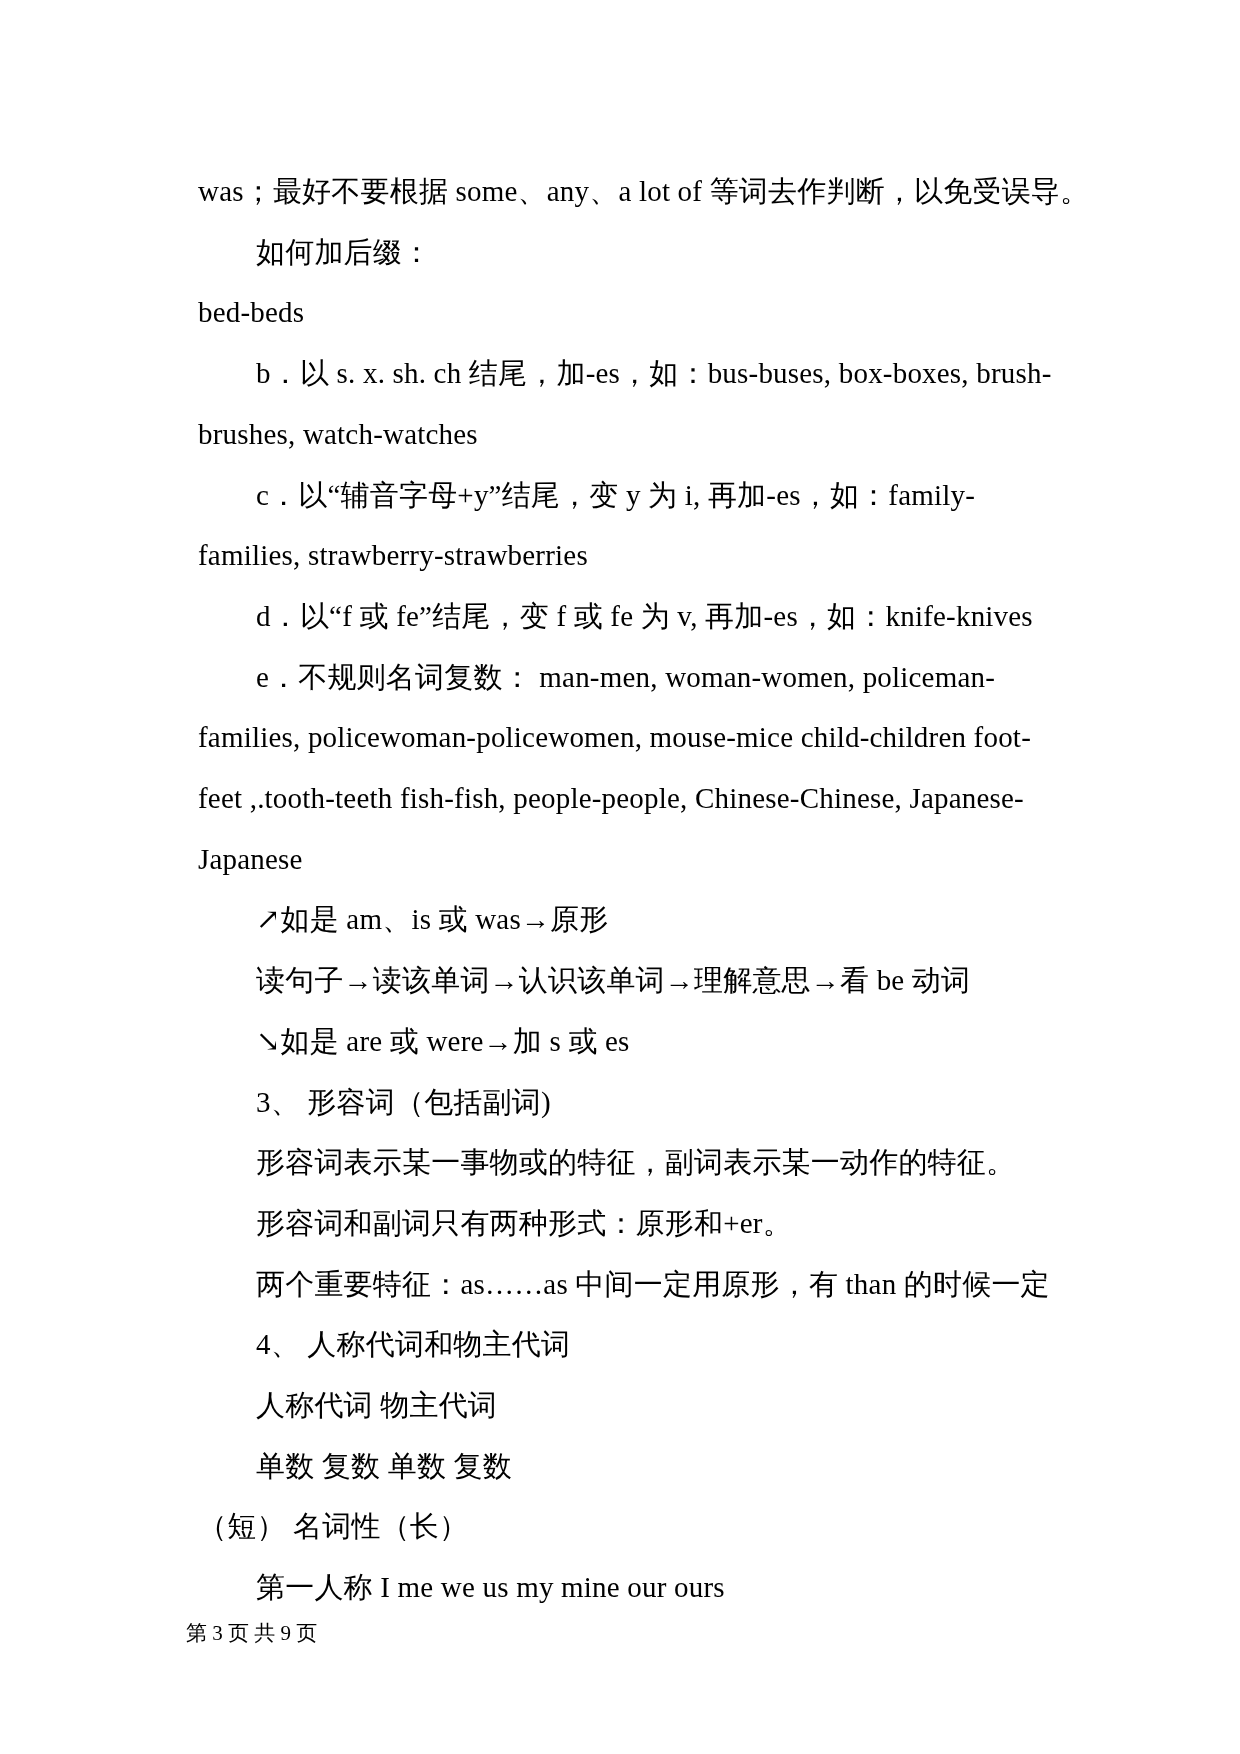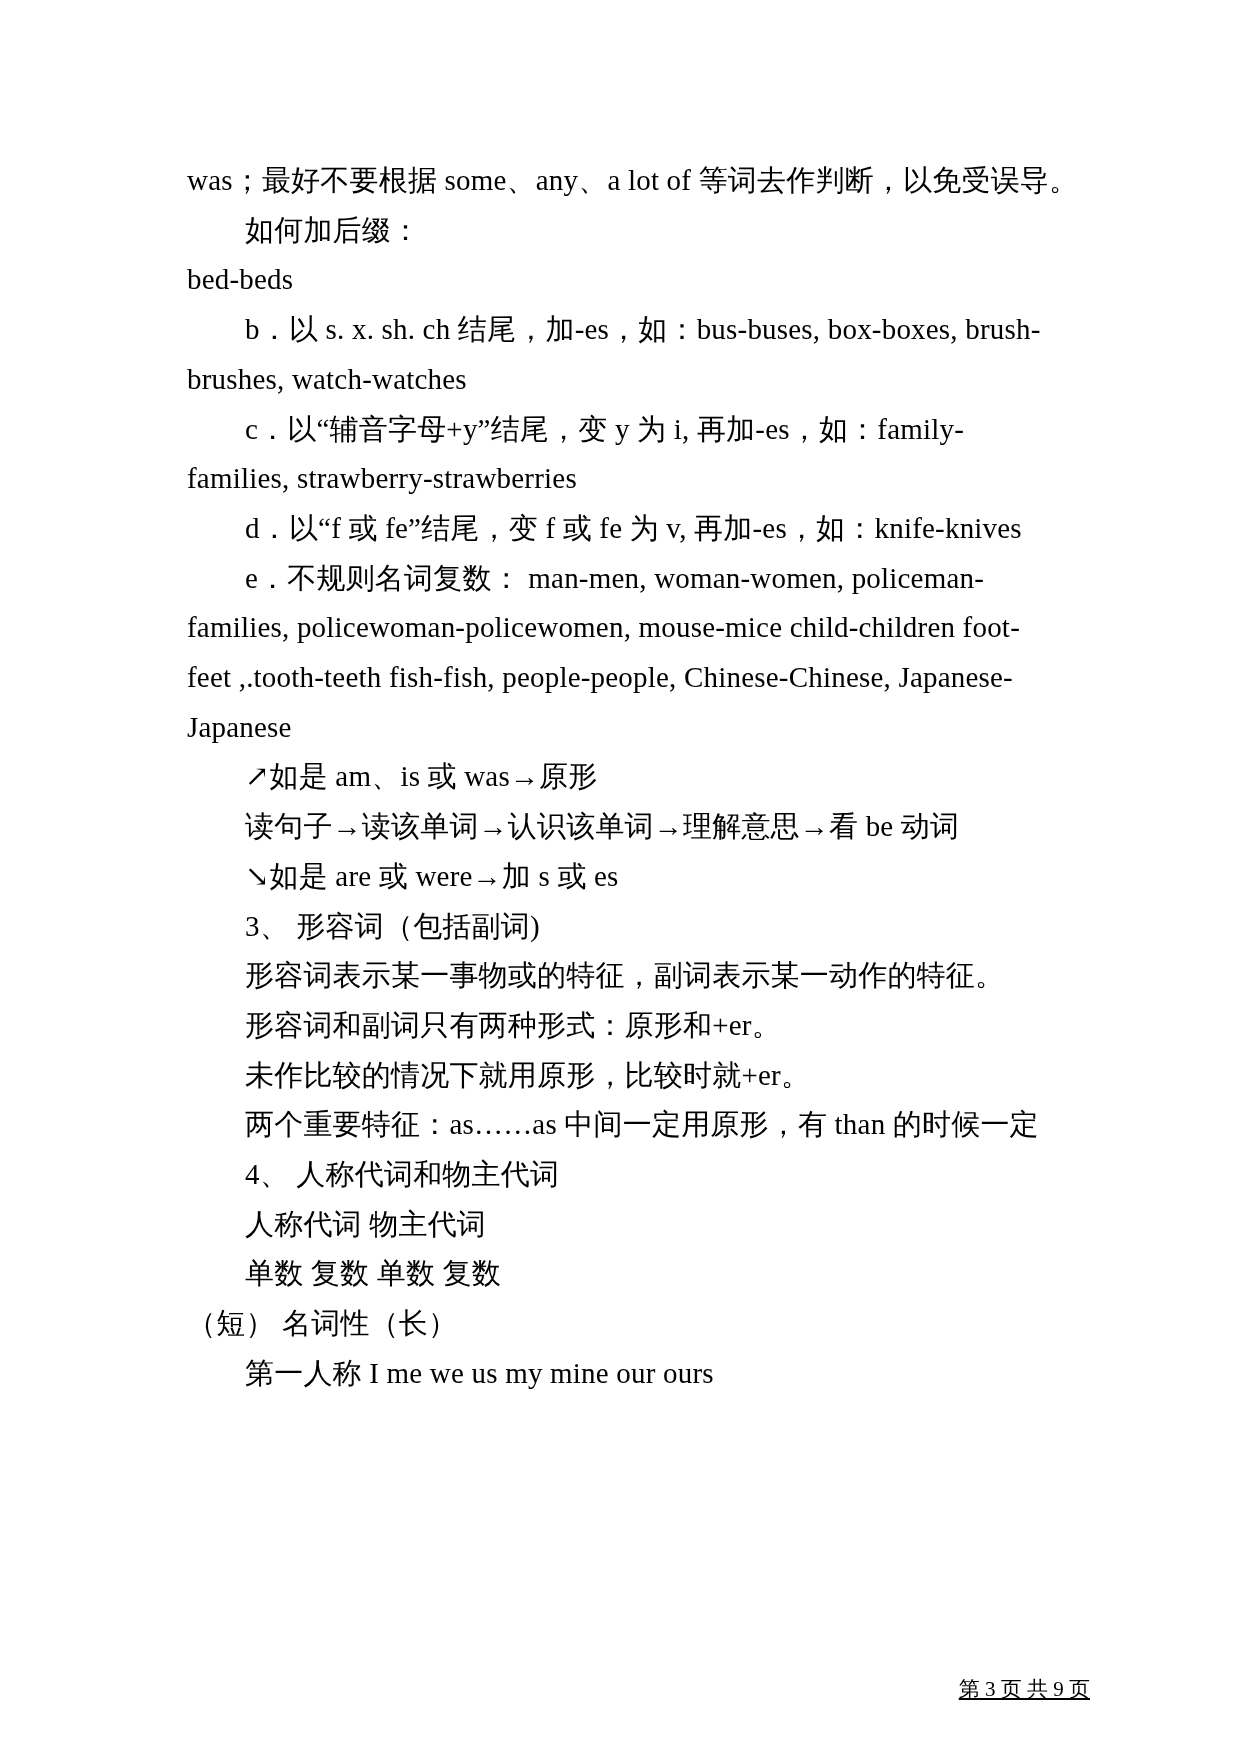--- a/index.html
+++ b/index.html
@@ -16,38 +16,37 @@
     font-family: "Liberation Serif", "DejaVu Serif", serif;
     overflow: hidden;
   }
   .content {
     position: absolute;
     left: 186px;
     top: 155px;
     width: 910px;
   }
   .line {
-    margin: 1px;
+    margin: 12px;
     font-size: 29px;
     line-height: 48.7px;
     white-space: pre;
     letter-spacing: 0.2px;
   }
   .line.indent {
     text-indent: 58px;
   }
   .footer {
     position: absolute;
-    top: 1676px;
+    top: 1620px;
     left: 186px;
     width: 904px;
-    text-align: right;
+    text-align: left;
     font-size: 21px;
     line-height: 26px;
-    text-decoration: underline;
   }
 </style>
 </head>
 <body>
 
 <div class="page">
   <div class="content">
       <p class="line">was；最好不要根据 some、any、a lot of 等词去作判断，以免受误导。</p>
       <p class="line indent">如何加后缀：</p>
       <p class="line">bed-beds</p>
@@ -59,21 +58,20 @@
       <p class="line indent">e．不规则名词复数： man-men, woman-women, policeman-</p>
       <p class="line">families, policewoman-policewomen, mouse-mice child-children foot-</p>
       <p class="line">feet ,.tooth-teeth fish-fish, people-people, Chinese-Chinese, Japanese-</p>
       <p class="line">Japanese</p>
       <p class="line indent">↗如是 am、is 或 was→原形</p>
       <p class="line indent">读句子→读该单词→认识该单词→理解意思→看 be 动词</p>
       <p class="line indent">↘如是 are 或 were→加 s 或 es</p>
       <p class="line indent">3、 形容词（包括副词)</p>
       <p class="line indent">形容词表示某一事物或的特征，副词表示某一动作的特征。</p>
       <p class="line indent">形容词和副词只有两种形式：原形和+er。</p>
-      <p class="line indent">未作比较的情况下就用原形，比较时就+er。</p>
       <p class="line indent">两个重要特征：as……as 中间一定用原形，有 than 的时候一定</p>
       <p class="line indent">4、 人称代词和物主代词</p>
       <p class="line indent">人称代词 物主代词</p>
       <p class="line indent">单数 复数 单数 复数</p>
       <p class="line">（短） 名词性（长）</p>
       <p class="line indent">第一人称 I me we us my mine our ours</p>
     </div>
   <div class="footer">第 3 页 共 9 页</div>
 </div>
 

